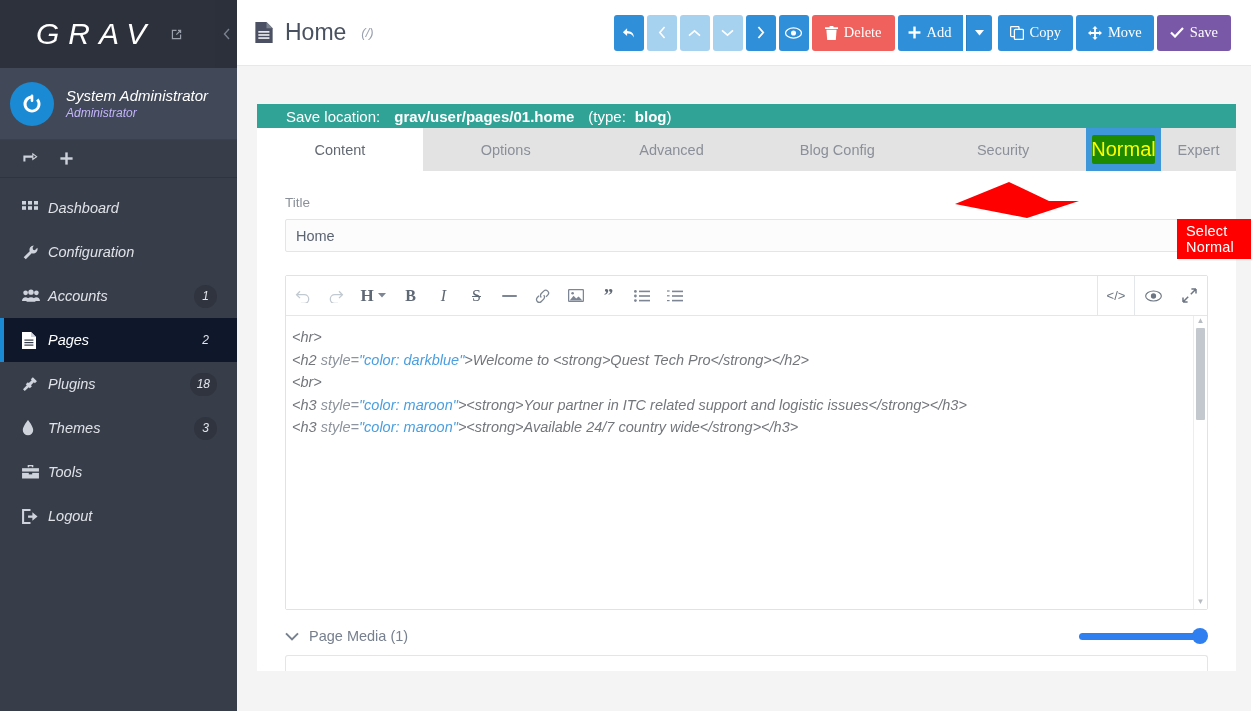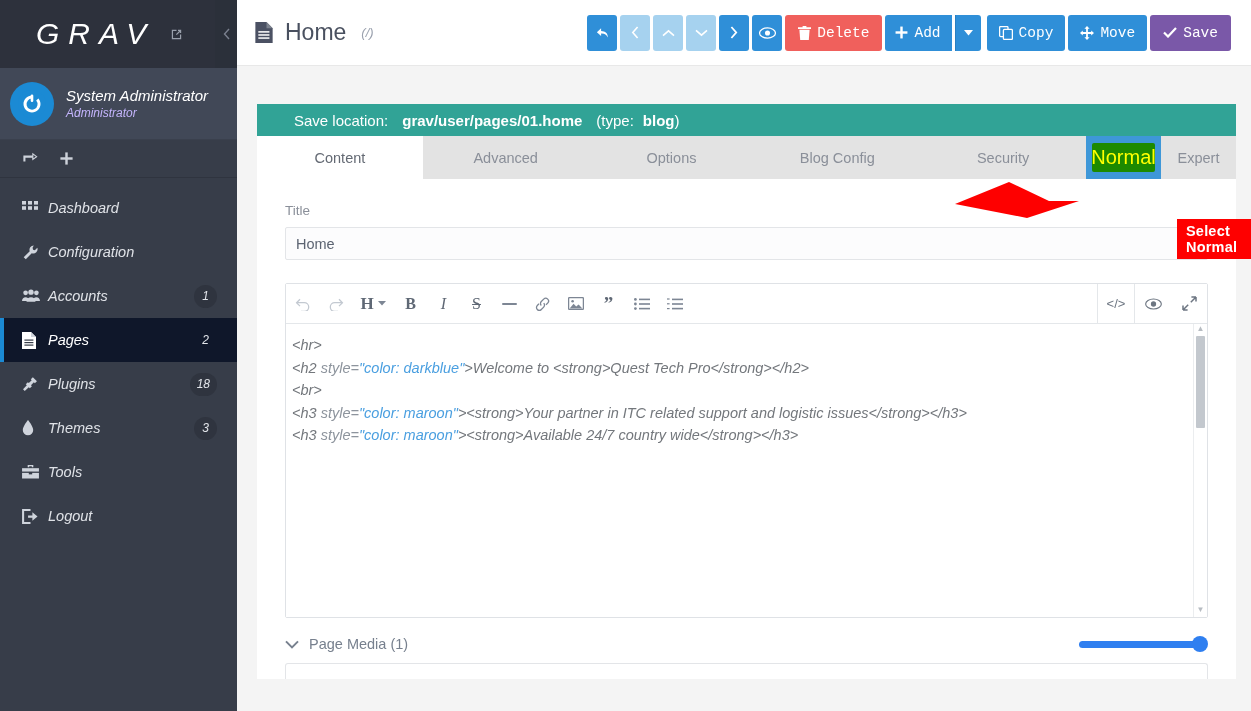--- a/index.html
+++ b/index.html
@@ -96,37 +96,37 @@
   .page-title { display: flex; align-items: center; gap: 12px; }
   .page-title .pico { color: #4b5163; display: flex; align-items: center; }
   .page-title .ptxt { font-size: 23px; color: #49505f; font-weight: 400; }
   .page-title .pslug { font-size: 13px; color: #9aa1ae; font-style: italic; margin-left: 3px; }
 
   .tbtns { display: flex; align-items: center; gap: 3px; }
   .tb {
     height: 36px; border-radius: 3px; background: #2f8fd8;
     color: #fff; display: flex; align-items: center; justify-content: center;
     font-size: 14.5px; padding: 0 10px; gap: 6px; border: none;
-    font-family: Liberation Mono, monospace;
+    font-family: Liberation Serif, serif;
   }
   .tb.sq { width: 30px; padding: 0; }
   .tb.faded { background: #a6d2ef; }
   .tb.red { background: #f0605c; padding: 0 13px; }
   .tb.purple { background: #7a58a8; padding: 0 13px; }
   .tb.split-l { border-top-right-radius:0; border-bottom-right-radius:0; padding: 0 11px 0 10px; }
   .tb.split-r { border-top-left-radius:0; border-bottom-left-radius:0; width: 26px; padding:0;
                 border-left: 1px solid #2a7fc1; }
   .tb.pad { padding: 0 12px; }
 
   .content-wrap { padding: 38px 15px 0 20px; }
   .card { background: #fff; }
   .save-loc {
     background: #31a396; color: #fff;
-    height: 32px; display: flex; align-items: center;
-    padding-left: 37px; font-size: 15px;
+    height: 24px; display: flex; align-items: center;
+    padding-left: 29px; font-size: 15px;
   }
   .save-loc b { font-weight: bold; }
 
   .tabs { display: flex; background: #e3e3e3; height: 43px; }
   .tab {
     display: flex; align-items: center; justify-content: center;
     font-size: 14.5px; color: #8a8f99; height: 43px;
   }
   .tab.w { width: 166px; }
   .tab.active { background: #fff; color: #636973; }
@@ -198,21 +198,21 @@
   }
   .media-box {
     margin: 11px 28px 0 28px; height: 16px;
     border: 1px solid #e3e5e8; border-bottom: none; border-radius: 3px 3px 0 0;
     background: #fff;
   }
 
   
   .annot {
     position: absolute; left: 940px; top: 219px;
-    background: #fe0000; color: #fff; font-weight: bold; font-size: 14.5px;
+    background: #fe0000; color: #fff; font-weight: normal; font-size: 14.5px;
     padding: 4px 9px; z-index: 40; letter-spacing: 0.2px;
   }
   .annot-arrow { position: absolute; left: 0; top: 0; z-index: 39; pointer-events: none; }
 </style>
 </head>
 <body>
 
 <div class="app">
 
   <aside class="sidebar">
@@ -476,24 +476,24 @@
           <span>(type:</span>
           <b style="margin-left:9px">blog</b>
           <span>)</span>
         </div>
 
         <div class="tabs">
           <div class="tab w active">
             <span>Content</span>
           </div>
           <div class="tab w">
+            <span>Options</span>
+          </div>
+          <div class="tab w">
             <span>Advanced</span>
-          </div>
-          <div class="tab w">
-            <span>Options</span>
           </div>
           <div class="tab w">
             <span>Blog Config</span>
           </div>
           <div class="tab w">
             <span>Security</span>
           </div>
           <div class="tabs-right">
             <div class="tab mode mode-sel">
               <div class="inner">

